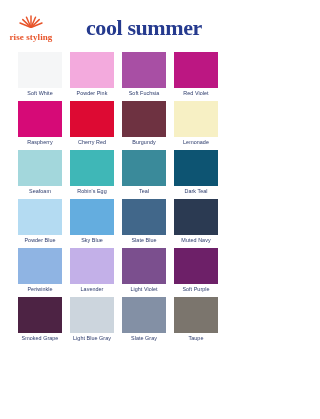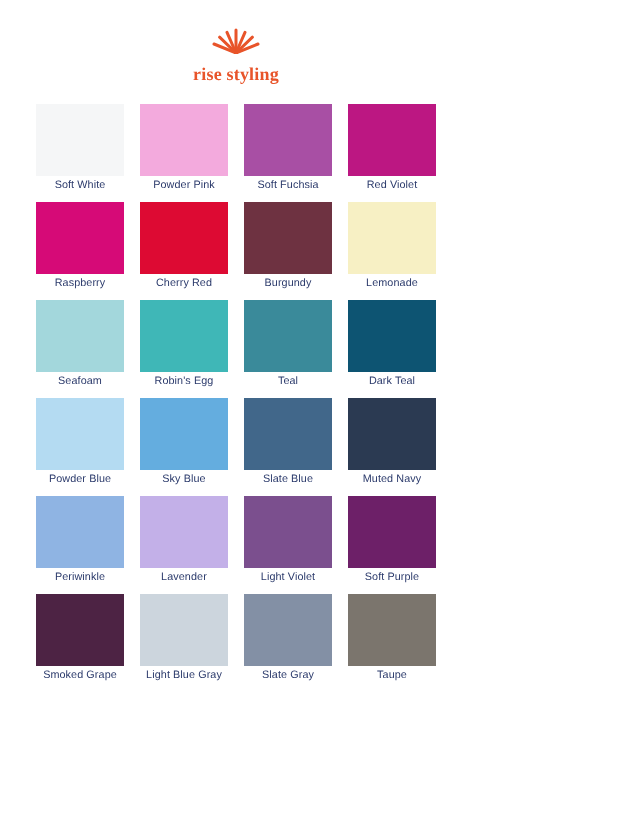--- a/index.html
+++ b/index.html
@@ -9,21 +9,20 @@
     font-family:"Liberation Sans", sans-serif;
     overflow:hidden;
   }
   .page{width:236px;height:419px;position:relative;background:#fff;}
 
   
   .header{
     height:52px;
     display:flex;
     align-items:center;
-    justify-content:center;
     gap:24px;
     padding-top:4px;
     box-sizing:border-box;
   }
   .logo{
     display:flex;
     flex-direction:column;
     align-items:center;
     justify-content:center;
     width:62px;
@@ -96,20 +95,21 @@
             <line x1="13" y1="12.5" x2="4.8" y2="4.6"></line>
             <line x1="13" y1="12.5" x2="21.2" y2="4.6"></line>
             <line x1="13" y1="12.5" x2="2" y2="8"></line>
             <line x1="13" y1="12.5" x2="24" y2="8"></line>
           </g>
         </svg>
       </span>
       <span class="logo-text">rise styling</span>
     </div>
 
+    <div class="title">cool summer</div>
 
   </div>
 
   <div class="grid">
 
   <div class="row">
         <div class="cell">
           <div class="swatch" style="background-color: rgb(245, 246, 247);"></div>
           <div class="label">Soft White</div>
         </div>

